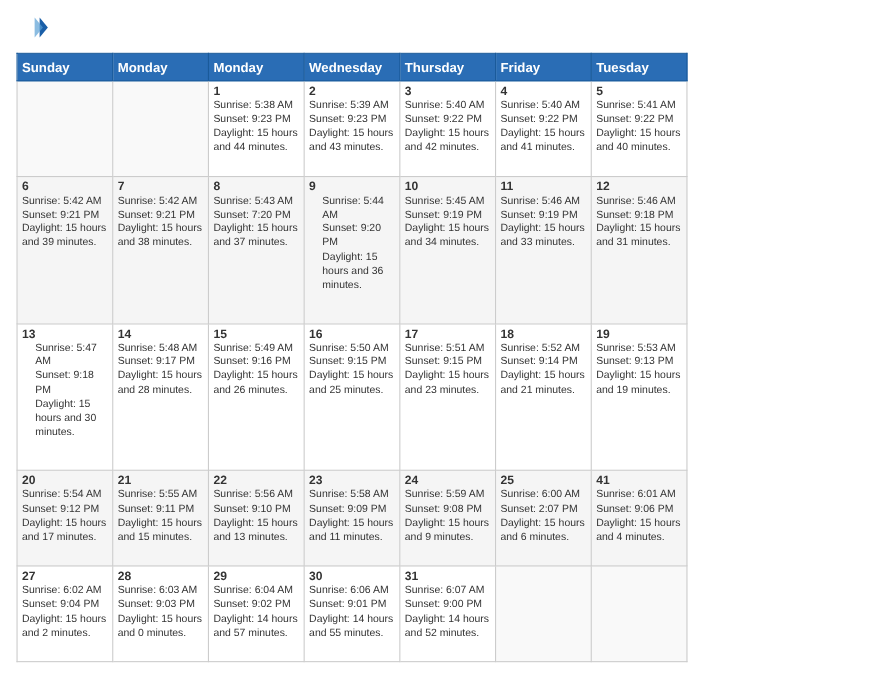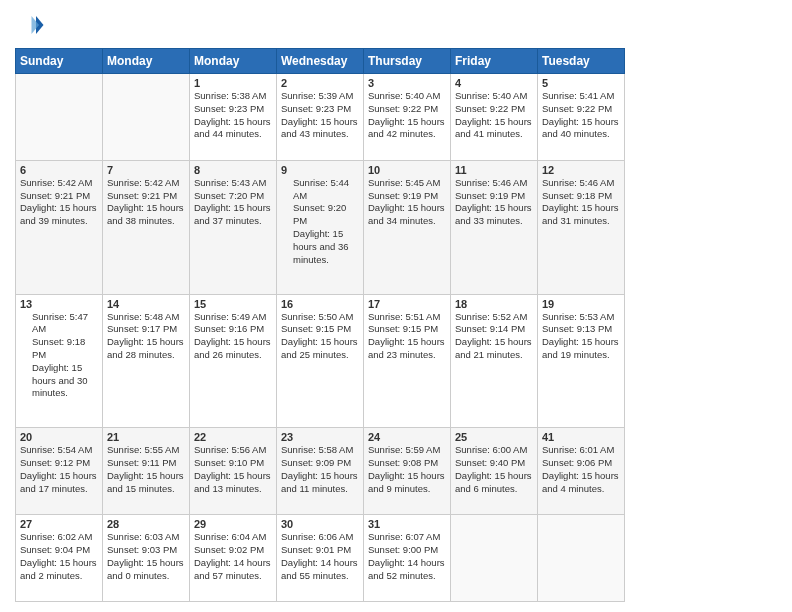--- a/index.html
+++ b/index.html
@@ -287,21 +287,21 @@
           </td>
           <td>
             <span class="day-number">24</span>
             <div class="day-info" style="white-space: pre-line;">Sunrise: 5:59 AM
 Sunset: 9:08 PM
 Daylight: 15 hours and 9 minutes.</div>
           </td>
           <td>
             <span class="day-number">25</span>
             <div class="day-info" style="white-space: pre-line;">Sunrise: 6:00 AM
-Sunset: 9:40 PM
+Sunset: 2:07 PM
 Daylight: 15 hours and 6 minutes.</div>
           </td>
           <td>
             <span class="day-number">41</span>
             <div class="day-info" style="white-space: pre-line;">Sunrise: 6:01 AM
 Sunset: 9:06 PM
 Daylight: 15 hours and 4 minutes.</div>
           </td>
         </tr>
         <tr>

